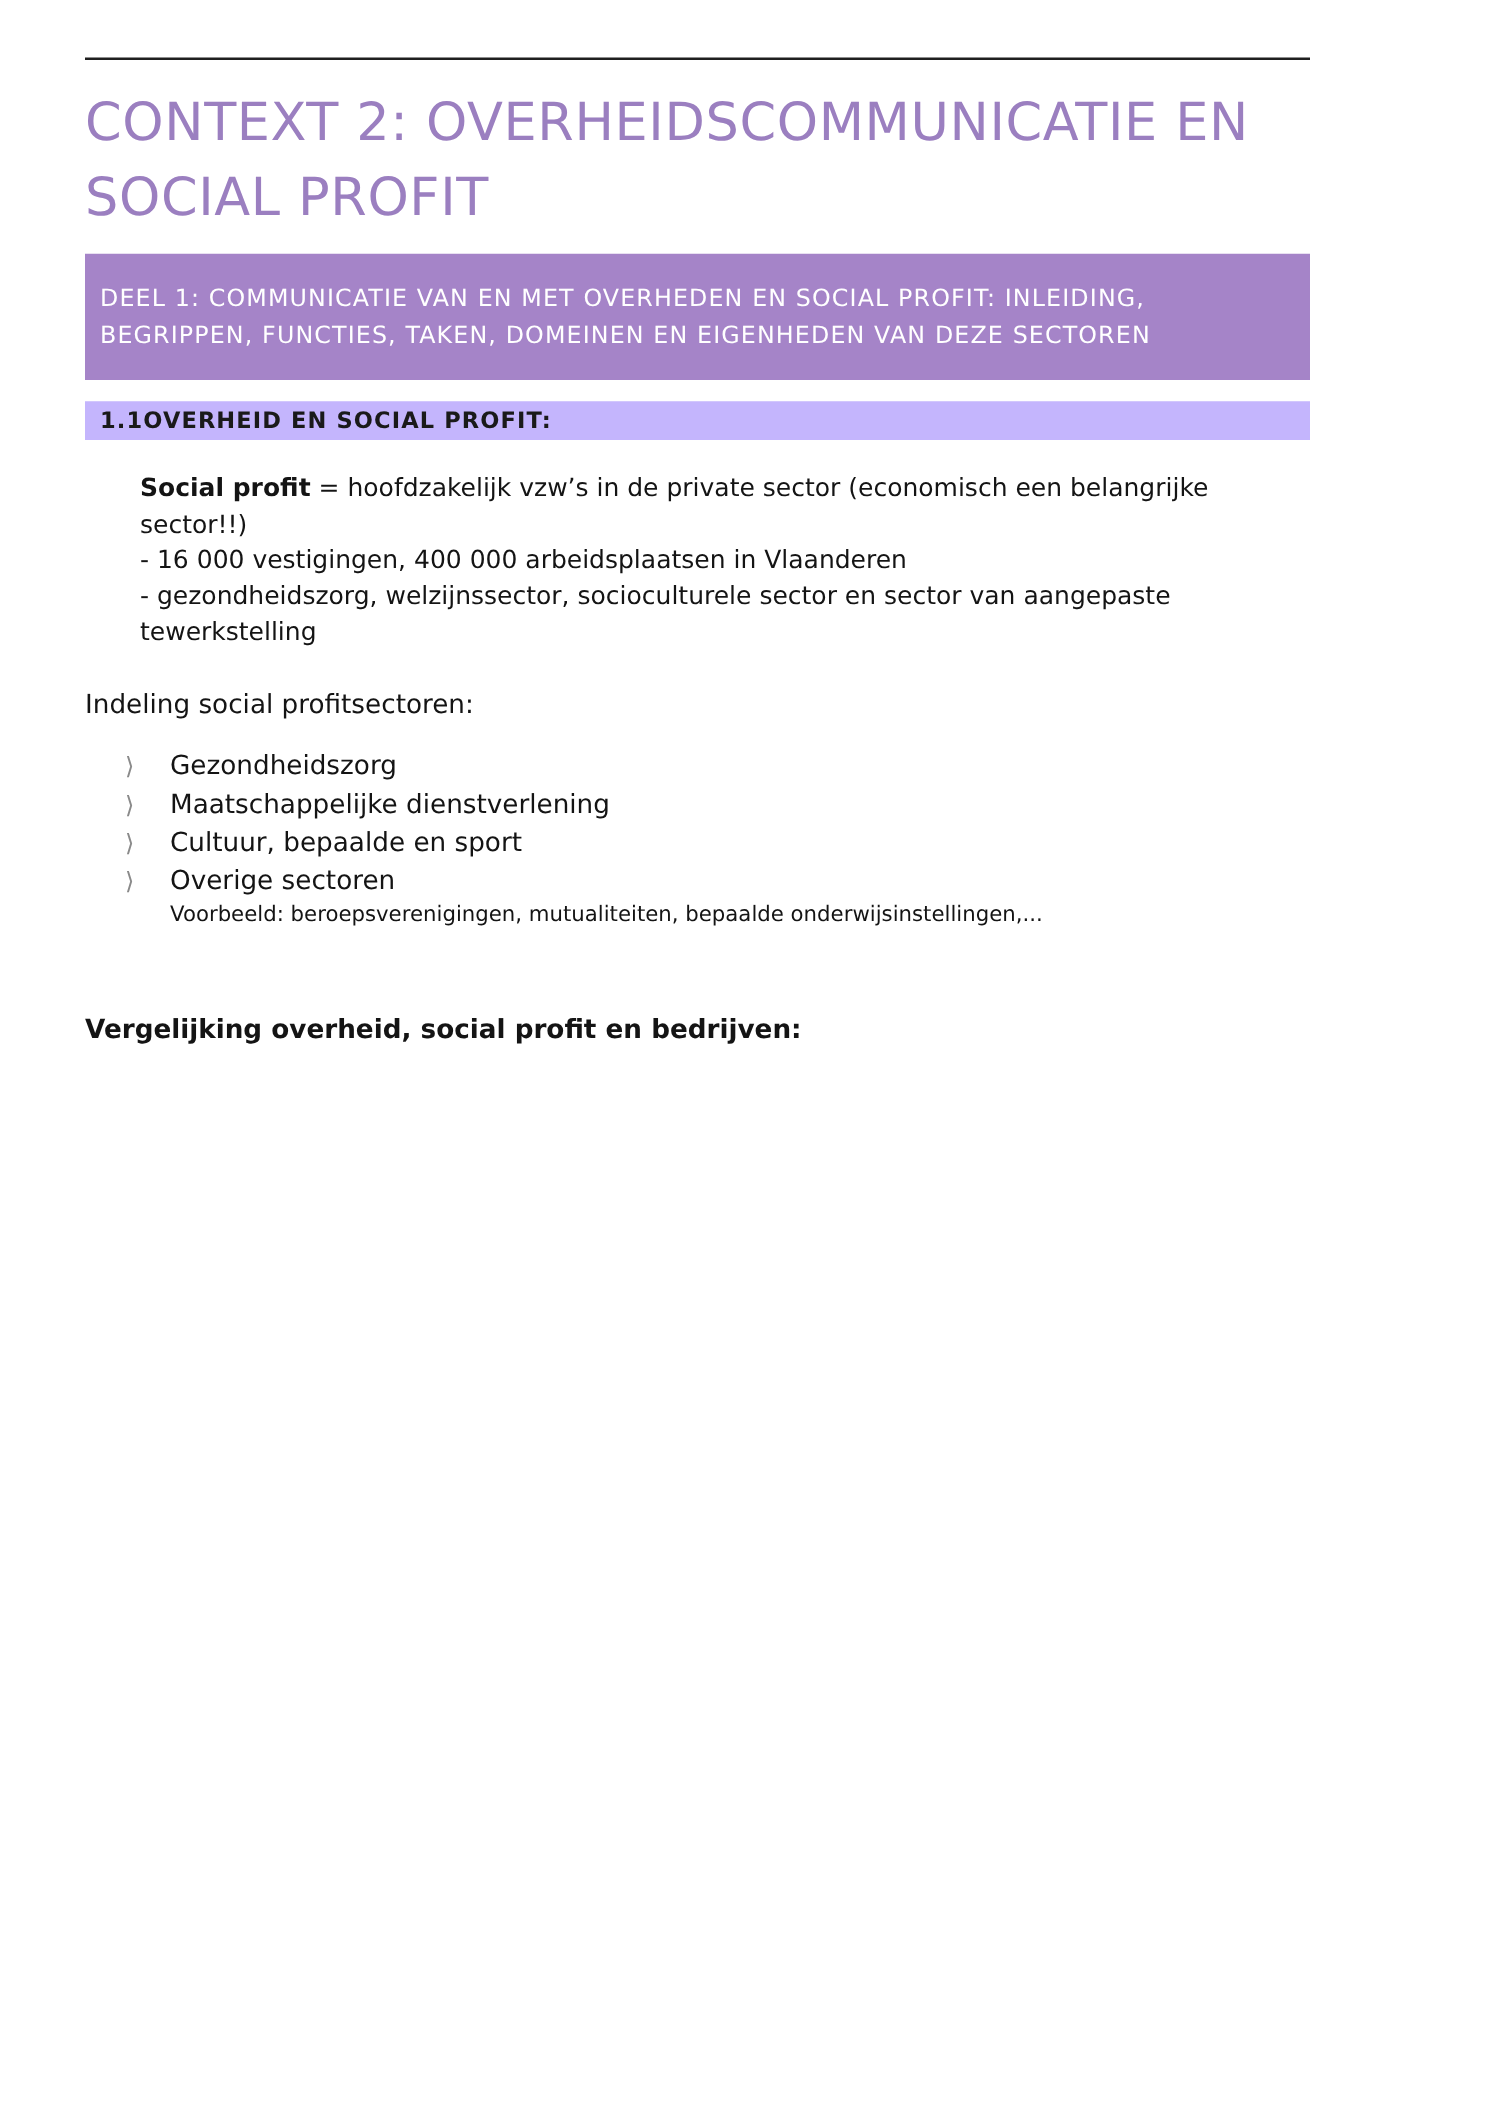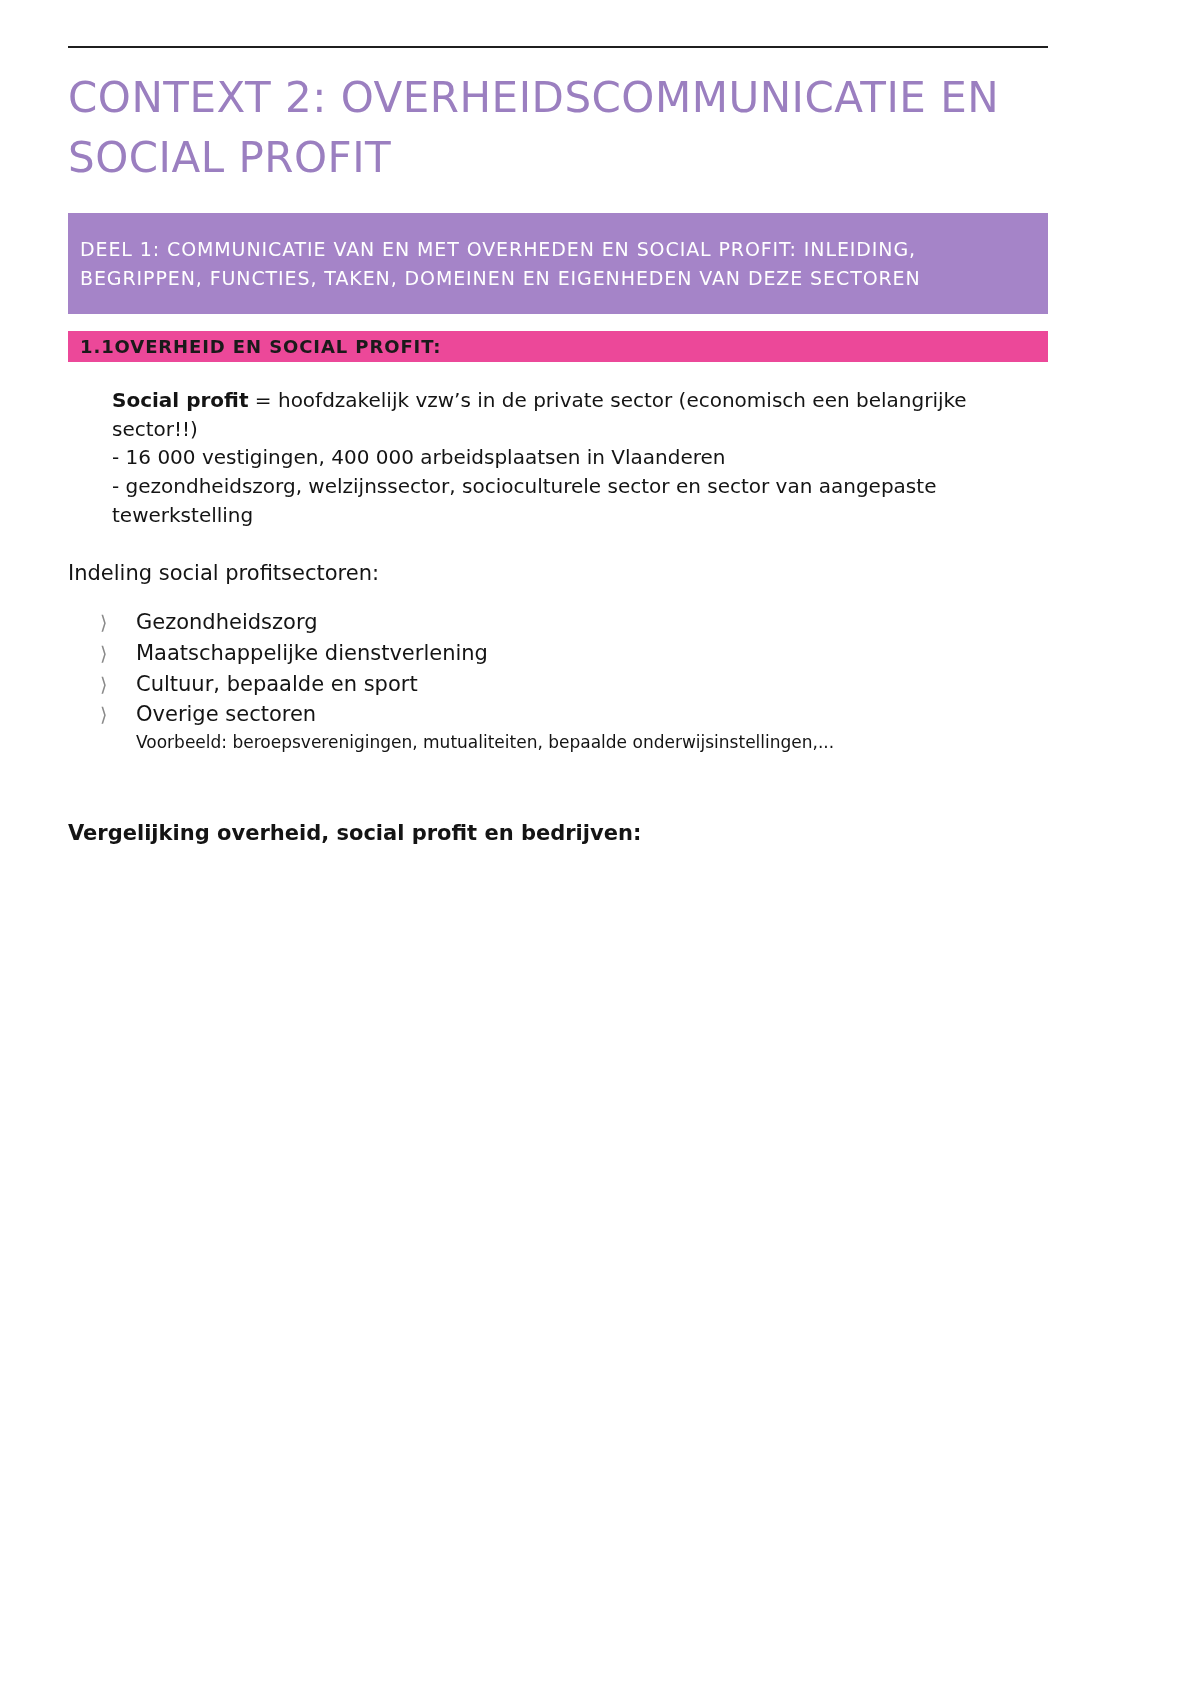--- a/index.html
+++ b/index.html
@@ -21,33 +21,33 @@
     border-top: 2px solid #1f1f1f;
     width: 100%;
     margin: 0 0 20px 0;
   }
   .title {
     color: #9b7fc0;
     font-size: 42px;
     font-weight: 400;
     line-height: 1.42;
     letter-spacing: 0.5px;
-    margin-bottom: 26px;
+    margin-bottom: 16px;
   }
   .part-banner {
     background: #a584c8;
     color: #ffffff;
     font-size: 19px;
     line-height: 1.5;
     letter-spacing: 0.9px;
     padding: 22px 12px;
     margin-bottom: 17px;
   }
   .section-heading {
-    background: #ec4899;
+    background: #c4b5fd;
     color: #1a1a1a;
     font-size: 18px;
     font-weight: 600;
     letter-spacing: 0.9px;
     padding: 5px 12px;
     margin-bottom: 24px;
   }
   .body-text {
     font-size: 20px;
     line-height: 1.43;

